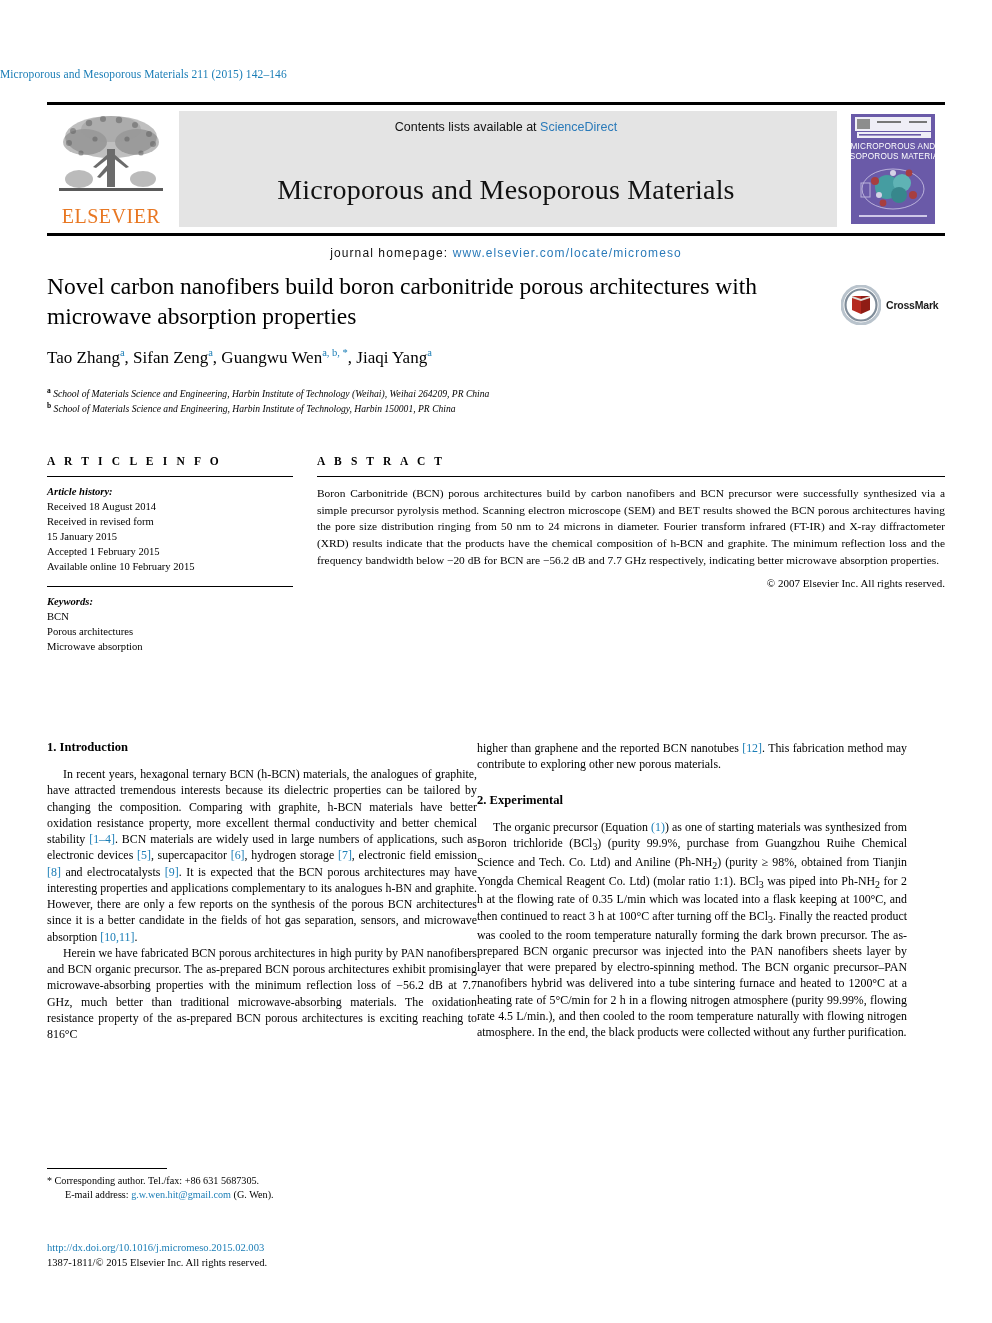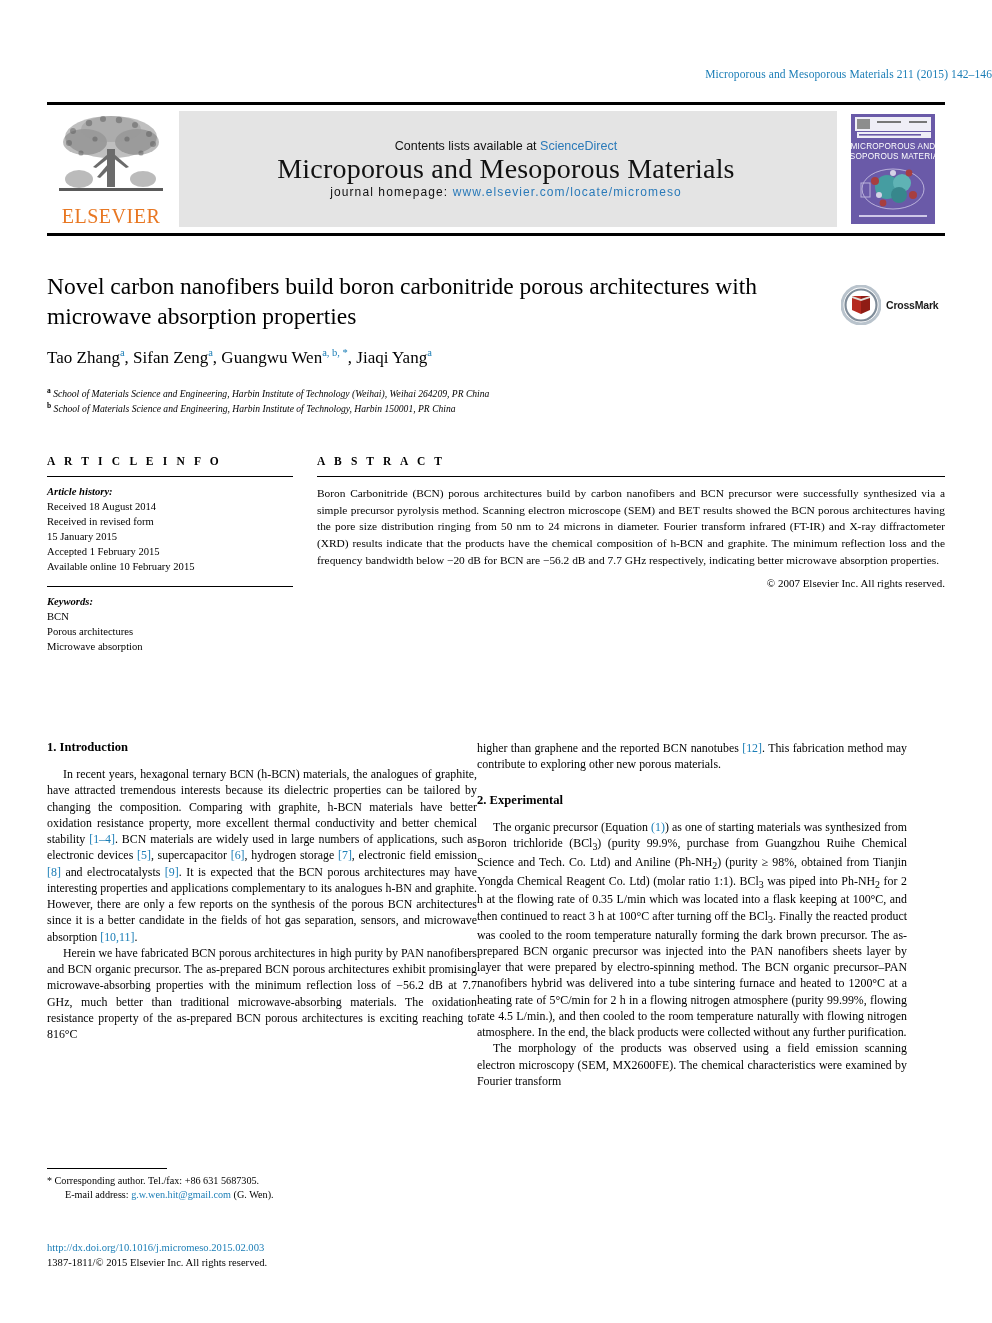--- a/index.html
+++ b/index.html
@@ -21,21 +21,21 @@
     position: relative;
     box-sizing: border-box;
   }
 
   
   .running-head {
     position: absolute;
     top: 68px;
     left: 0;
     width: 992px;
-    text-align: right;
+    text-align: left;
     font-size: 11.5px;
     color: #1a7db6;
     font-family: "Liberation Serif", serif;
     letter-spacing: 0.1px;
   }
 
   
   .masthead {
     position: absolute;
     top: 102px;
@@ -67,24 +67,25 @@
     font-weight: 400;
     line-height: 1;
     margin-top: 1px;
   }
   .masthead-center {
     flex: 1 1 auto;
     background: #e4e4e4;
     margin: 6px 4px 6px 4px;
     display: flex;
     flex-direction: column;
-    justify-content: center;
+    justify-content: flex-start;
     align-items: center;
     padding: 9px 4px 9px 0;
     box-sizing: border-box;
+    gap: 40px;
   }
   .contents-line {
     font-family: "Liberation Sans", sans-serif;
     font-size: 12.5px;
     color: #111;
   }
   .contents-line a {
     color: #2a7ab9;
     text-decoration: none;
   }
@@ -402,21 +403,20 @@
     <div class="bodycol">
       <h2 class="num-head">1. Introduction</h2>
       <p class="para"><span>In recent years, hexagonal ternary BCN (h-BCN) materials, the analogues of graphite, have attracted tremendous interests because its dielectric properties can be tailored by changing the composition. Comparing with graphite, h-BCN materials have better oxidation resistance property, more excellent thermal conductivity and better chemical stability </span><a class="ref" href="#">[1–4]</a><span>. BCN materials are widely used in large numbers of applications, such as electronic devices </span><a class="ref" href="#">[5]</a><span>, supercapacitor </span><a class="ref" href="#">[6]</a><span>, hydrogen storage </span><a class="ref" href="#">[7]</a><span>, electronic field emission </span><a class="ref" href="#">[8]</a><span> and electrocatalysts </span><a class="ref" href="#">[9]</a><span>. It is expected that the BCN porous architectures may have interesting properties and applications complementary to its analogues h-BN and graphite. However, there are only a few reports on the synthesis of the porous BCN architectures since it is a better candidate in the fields of hot gas separation, sensors, and microwave absorption </span><a class="ref" href="#">[10,11]</a><span>.</span></p>
       <p class="para">Herein we have fabricated BCN porous architectures in high purity by PAN nanofibers and BCN organic precursor. The as-prepared BCN porous architectures exhibit promising microwave-absorbing properties with the minimum reflection loss of −56.2 dB at 7.7 GHz, much better than traditional microwave-absorbing materials. The oxidation resistance property of the as-prepared BCN porous architectures is exciting reaching to 816°C</p>
     </div>
 
     <div class="bodycol">
       <p class="para" style="text-indent:0"><span>higher than graphene and the reported BCN nanotubes </span><a class="ref" href="#">[12]</a><span>. This fabrication method may contribute to exploring other new porous materials.</span></p>
       <h2 class="num-head spaced">2. Experimental</h2>
       <p class="para"><span>The organic precursor (Equation </span><a class="ref" href="#">(1)</a><span>) as one of starting materials was synthesized from Boron trichloride (BCl</span><sub>3</sub><span>) (purity 99.9%, purchase from Guangzhou Ruihe Chemical Science and Tech. Co. Ltd) and Aniline (Ph-NH</span><sub>2</sub><span>) (purity ≥ 98%, obtained from Tianjin Yongda Chemical Reagent Co. Ltd) (molar ratio 1:1). BCl</span><sub>3</sub><span> was piped into Ph-NH</span><sub>2</sub><span> for 2 h at the flowing rate of 0.35 L/min which was located into a flask keeping at 100°C, and then continued to react 3 h at 100°C after turning off the BCl</span><sub>3</sub><span>. Finally the reacted product was cooled to the room temperature naturally forming the dark brown precursor. The as-prepared BCN organic precursor was injected into the PAN nanofibers sheets layer by layer that were prepared by electro-spinning method. The BCN organic precursor–PAN nanofibers hybrid was delivered into a tube sintering furnace and heated to 1200°C at a heating rate of 5°C/min for 2 h in a flowing nitrogen atmosphere (purity 99.99%, flowing rate 4.5 L/min.), and then cooled to the room temperature naturally with flowing nitrogen atmosphere. In the end, the black products were collected without any further purification.</span></p>
-      <p class="para">The morphology of the products was observed using a field emission scanning electron microscopy (SEM, MX2600FE). The chemical characteristics were examined by Fourier transform</p>
     </div>
   </div>
 
   <div class="footnotes">
     <div class="footnote-rule"></div>
     <div class="fn-line"><span class="star">*</span> <span>Corresponding author. Tel./fax: +86 631 5687305.</span></div>
     <div class="fn-email"><span class="lbl">E-mail address:</span> <a href="#">g.w.wen.hit@gmail.com</a> <span>(G. Wen).</span></div>
   </div>
 
   <div class="doi-block">

